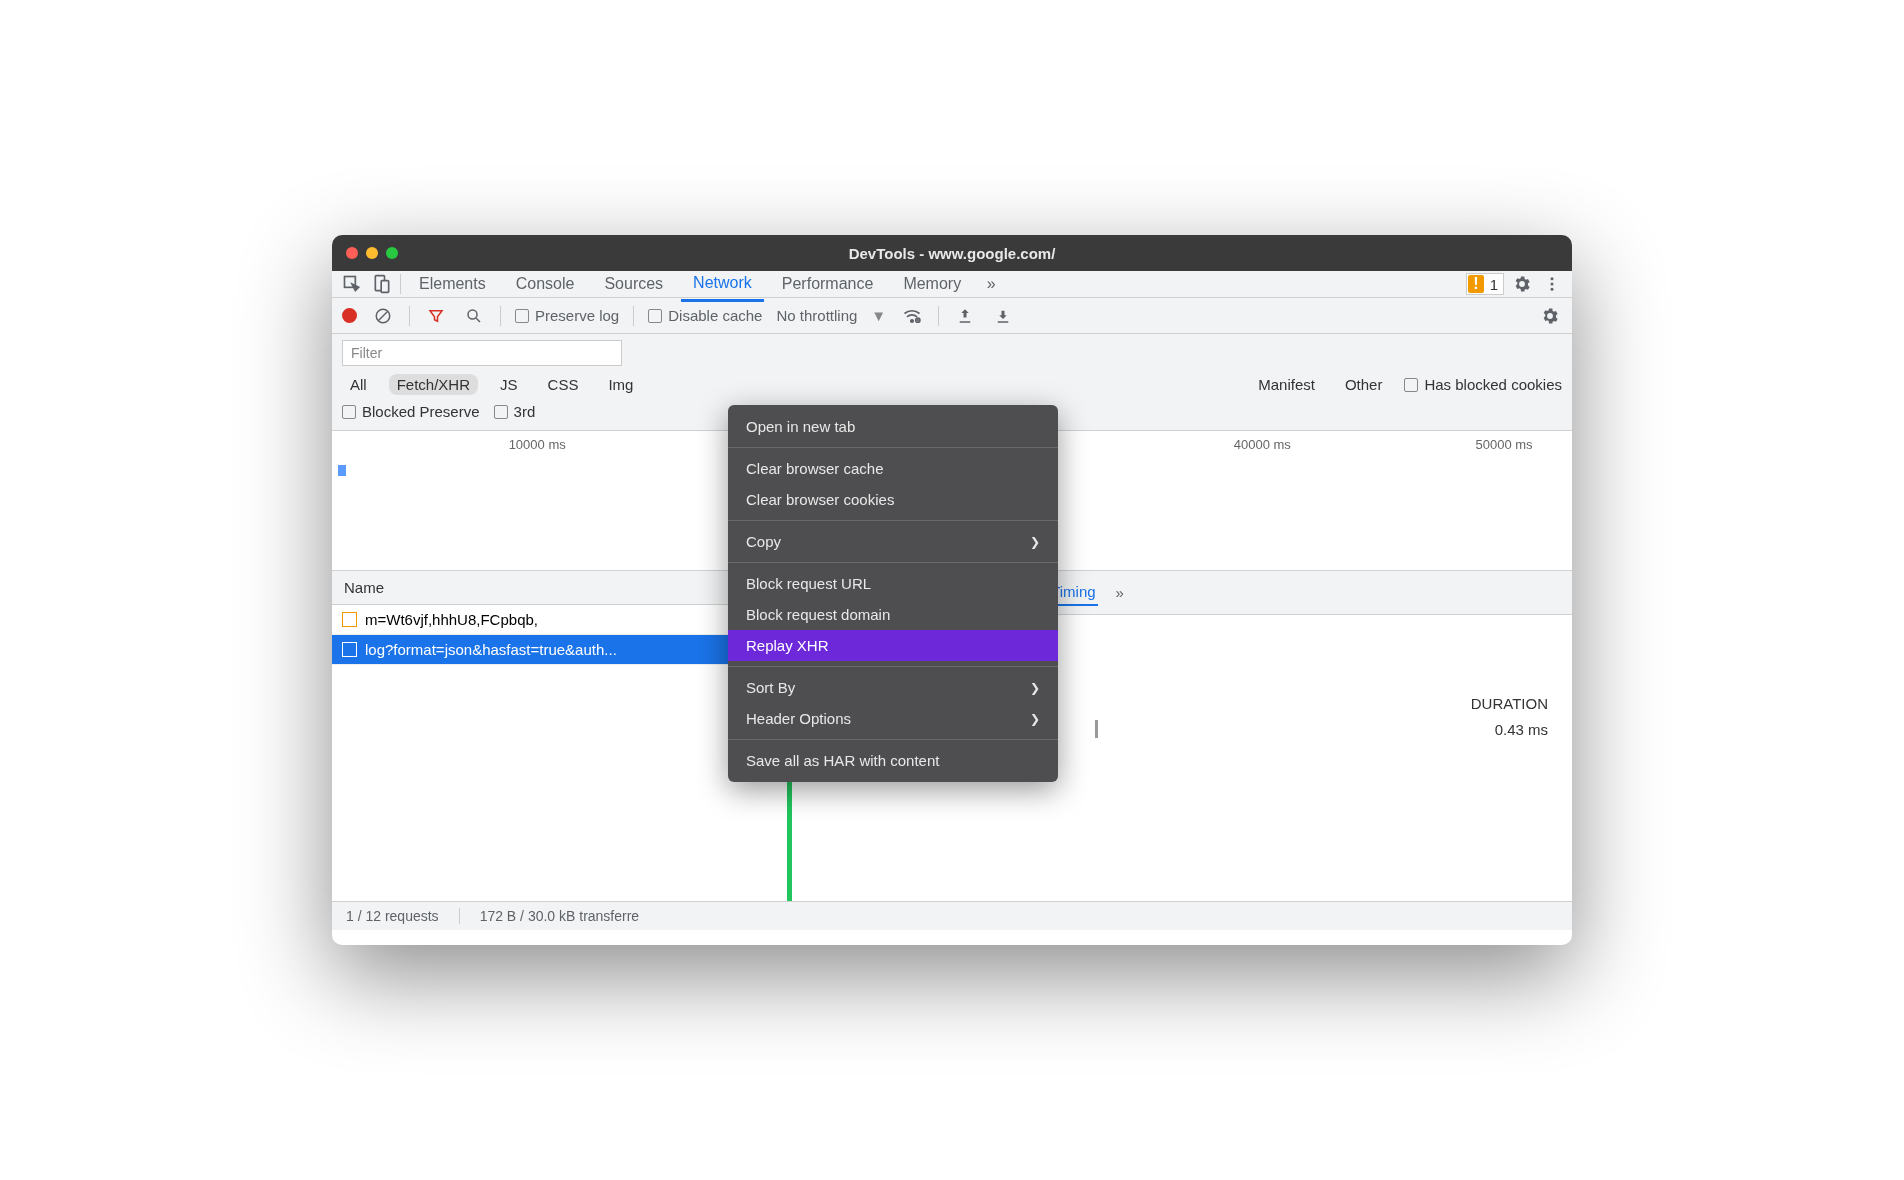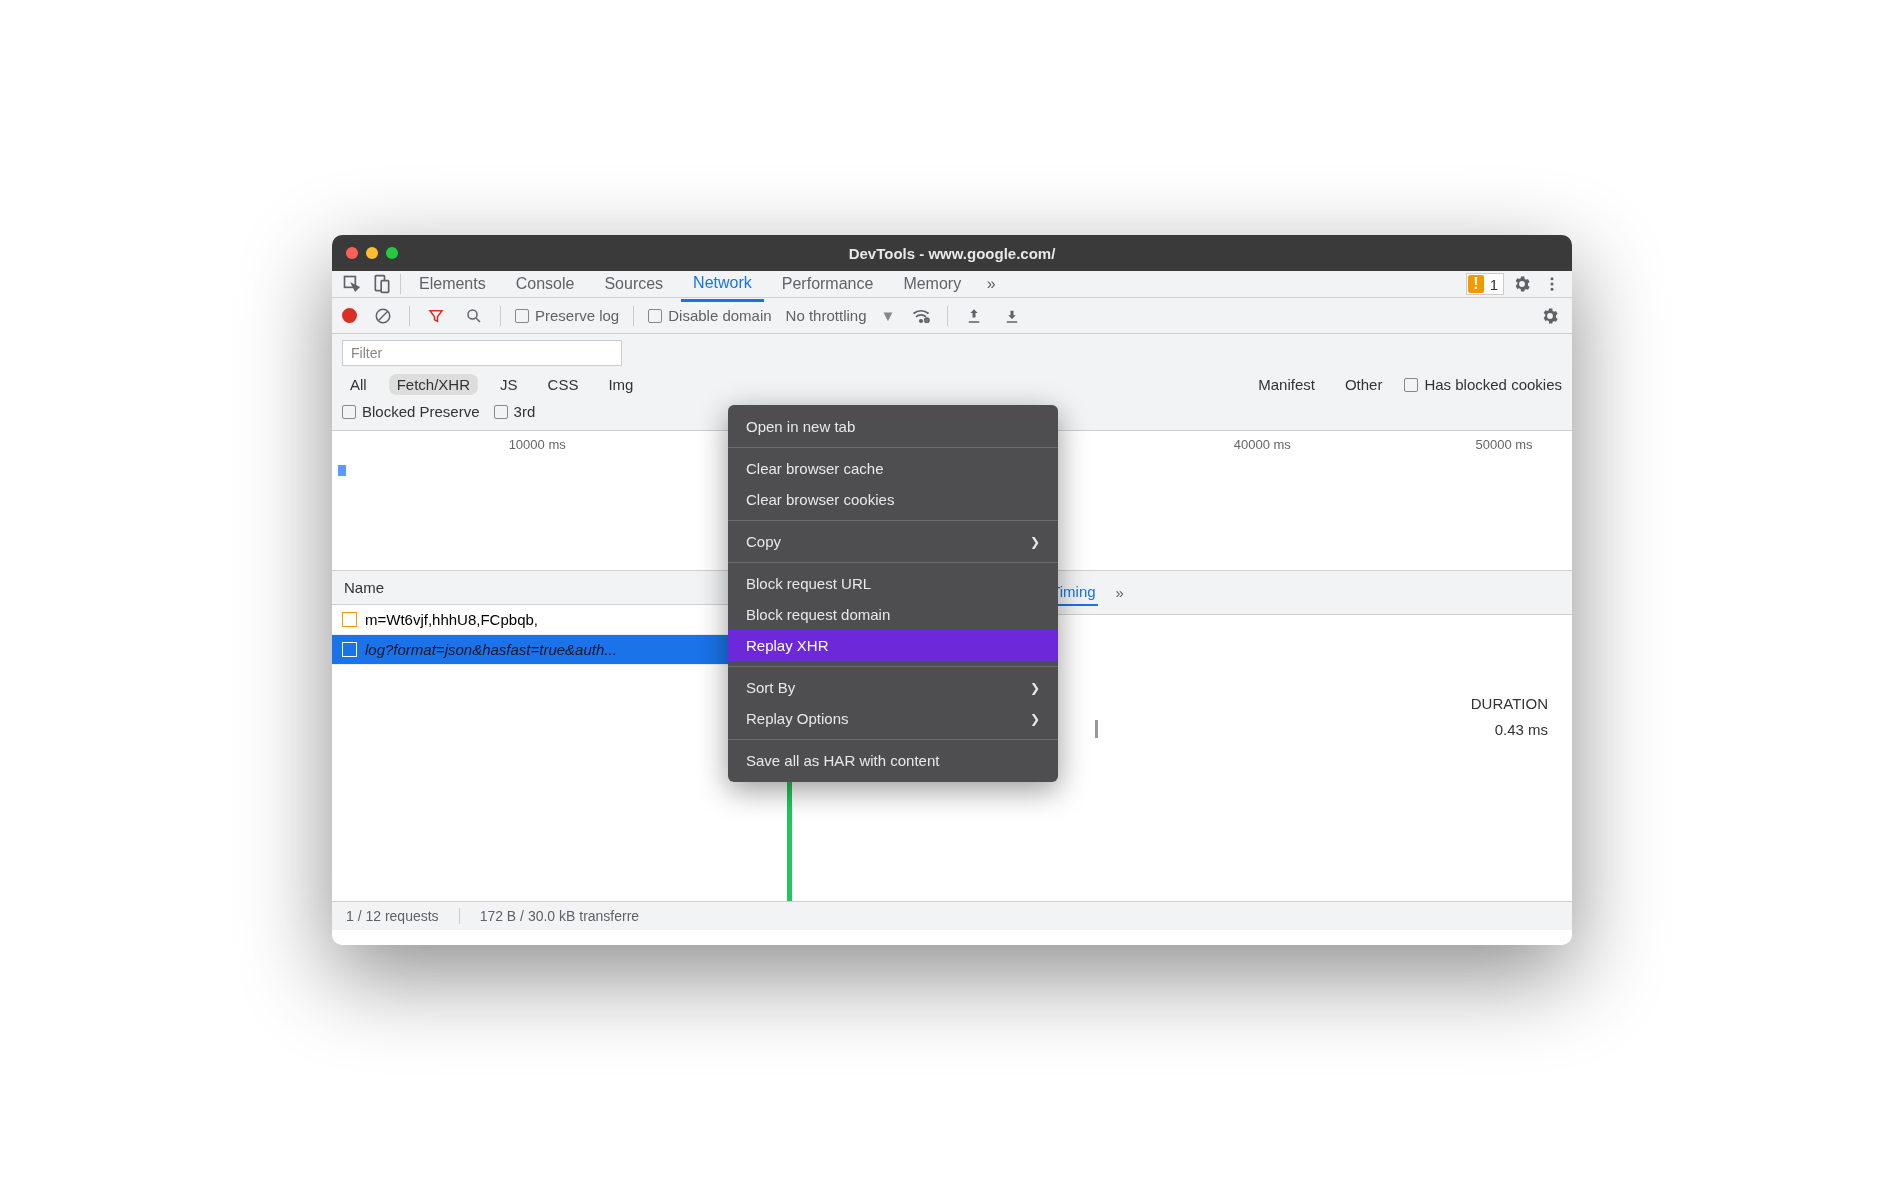--- a/index.html
+++ b/index.html
@@ -31,21 +31,21 @@
 .type-chip.active { background: #ddd; border-radius: 8px; }
 .timeline { height: 140px; border-bottom: 1px solid #d0d0d0; background: #fff; position: relative; font-size: 13px; color: #666; }
 .timeline-ticks { display: flex; padding-top: 6px; }
 .timeline-ticks span { flex: 1; text-align: right; padding-right: 8px; }
 .timeline-marker { position: absolute; left: 6px; top: 34px; width: 8px; height: 11px; background: #5b9bff; }
 .split { display: flex; height: calc(100% - 36px - 42px - 36px - 97px - 140px - 29px); }
 .left-panel { width: 460px; border-right: 5px solid #22c55e; display: flex; flex-direction: column; }
 .right-panel { flex: 1; background: #fff; }
 .col-header { background: #f1f3f4; border-bottom: 1px solid #d0d0d0; padding: 8px 12px; font-size: 15px; color: #333; }
 .req-row { display: flex; align-items: center; padding: 6px 10px; gap: 8px; font-size: 15px; border-bottom: 1px solid #eee; }
-.req-row.selected { background: #1a73e8; color: #0f172a; font-style: italic; }
+.req-row.selected { background: #1a73e8; color: #ffffff; }
 .req-icon { width: 15px; height: 15px; border: 1.5px solid #f29900; }
 .req-row.selected .req-icon { border-color: #fff; }
 .status-bar { height: 29px; background: #f1f3f4; border-top: 1px solid #d0d0d0; display: flex; align-items: center; padding: 0 14px; gap: 20px; font-size: 14px; color: #5f6368; }
 .status-bar .sdivider { width: 1px; height: 16px; background: #ccc; }
 .detail-tabs { display: flex; gap: 18px; padding: 8px 16px; border-bottom: 1px solid #d0d0d0; font-size: 15px; color: #5f6368; background: #f1f3f4; align-items: center; }
 .detail-tabs .dt { cursor: pointer; padding: 4px 2px; }
 .detail-tabs .dt.active { color: #1a73e8; border-bottom: 2px solid #1a73e8; }
 .detail-body { padding: 16px 24px; font-size: 15px; color: #333; }
 .detail-body .line { margin-bottom: 6px; }
 .sched-row { display: flex; justify-content: space-between; margin-top: 24px; font-size: 15px; }
@@ -134,21 +134,21 @@
         </svg>
     </div>
     <div class="divider"></div>
     <label class="chk-label">
         <span class="checkbox"></span>
         <span>Preserve log</span>
       </label>
     <div class="divider"></div>
     <label class="chk-label">
         <span class="checkbox"></span>
-        <span>Disable domain</span>
+        <span>Disable cache</span>
       </label>
     <span>No throttling</span>
     <span style="color:#888;">▼</span>
     <div class="icon-btn">
       <svg viewBox="0 0 24 24" width="20" height="20" fill="none" stroke="#5f6368" stroke-width="2">
           <path d="M3 9a14 14 0 0118 0"></path>
           <path d="M6 13a9 9 0 0112 0"></path>
           <circle cx="12" cy="18" r="1.5" fill="#5f6368"></circle>
           <circle cx="19" cy="17" r="2.5" fill="#f1f3f4"></circle>
           <path d="M19 15.5v3M17.5 17h3" stroke-width="1.5"></path>
@@ -280,21 +280,21 @@
       </div>
       <div class="cm-item highlighted">
         <span>Replay XHR</span>
       </div>
       <div class="cm-sep"></div>
       <div class="cm-item">
         <span>Sort By</span>
         <span class="cm-arrow">❯</span>
       </div>
       <div class="cm-item">
-        <span>Replay Options</span>
+        <span>Header Options</span>
         <span class="cm-arrow">❯</span>
       </div>
       <div class="cm-sep"></div>
       <div class="cm-item">
         <span>Save all as HAR with content</span>
       </div>
     </div>
 
 </div>
 

